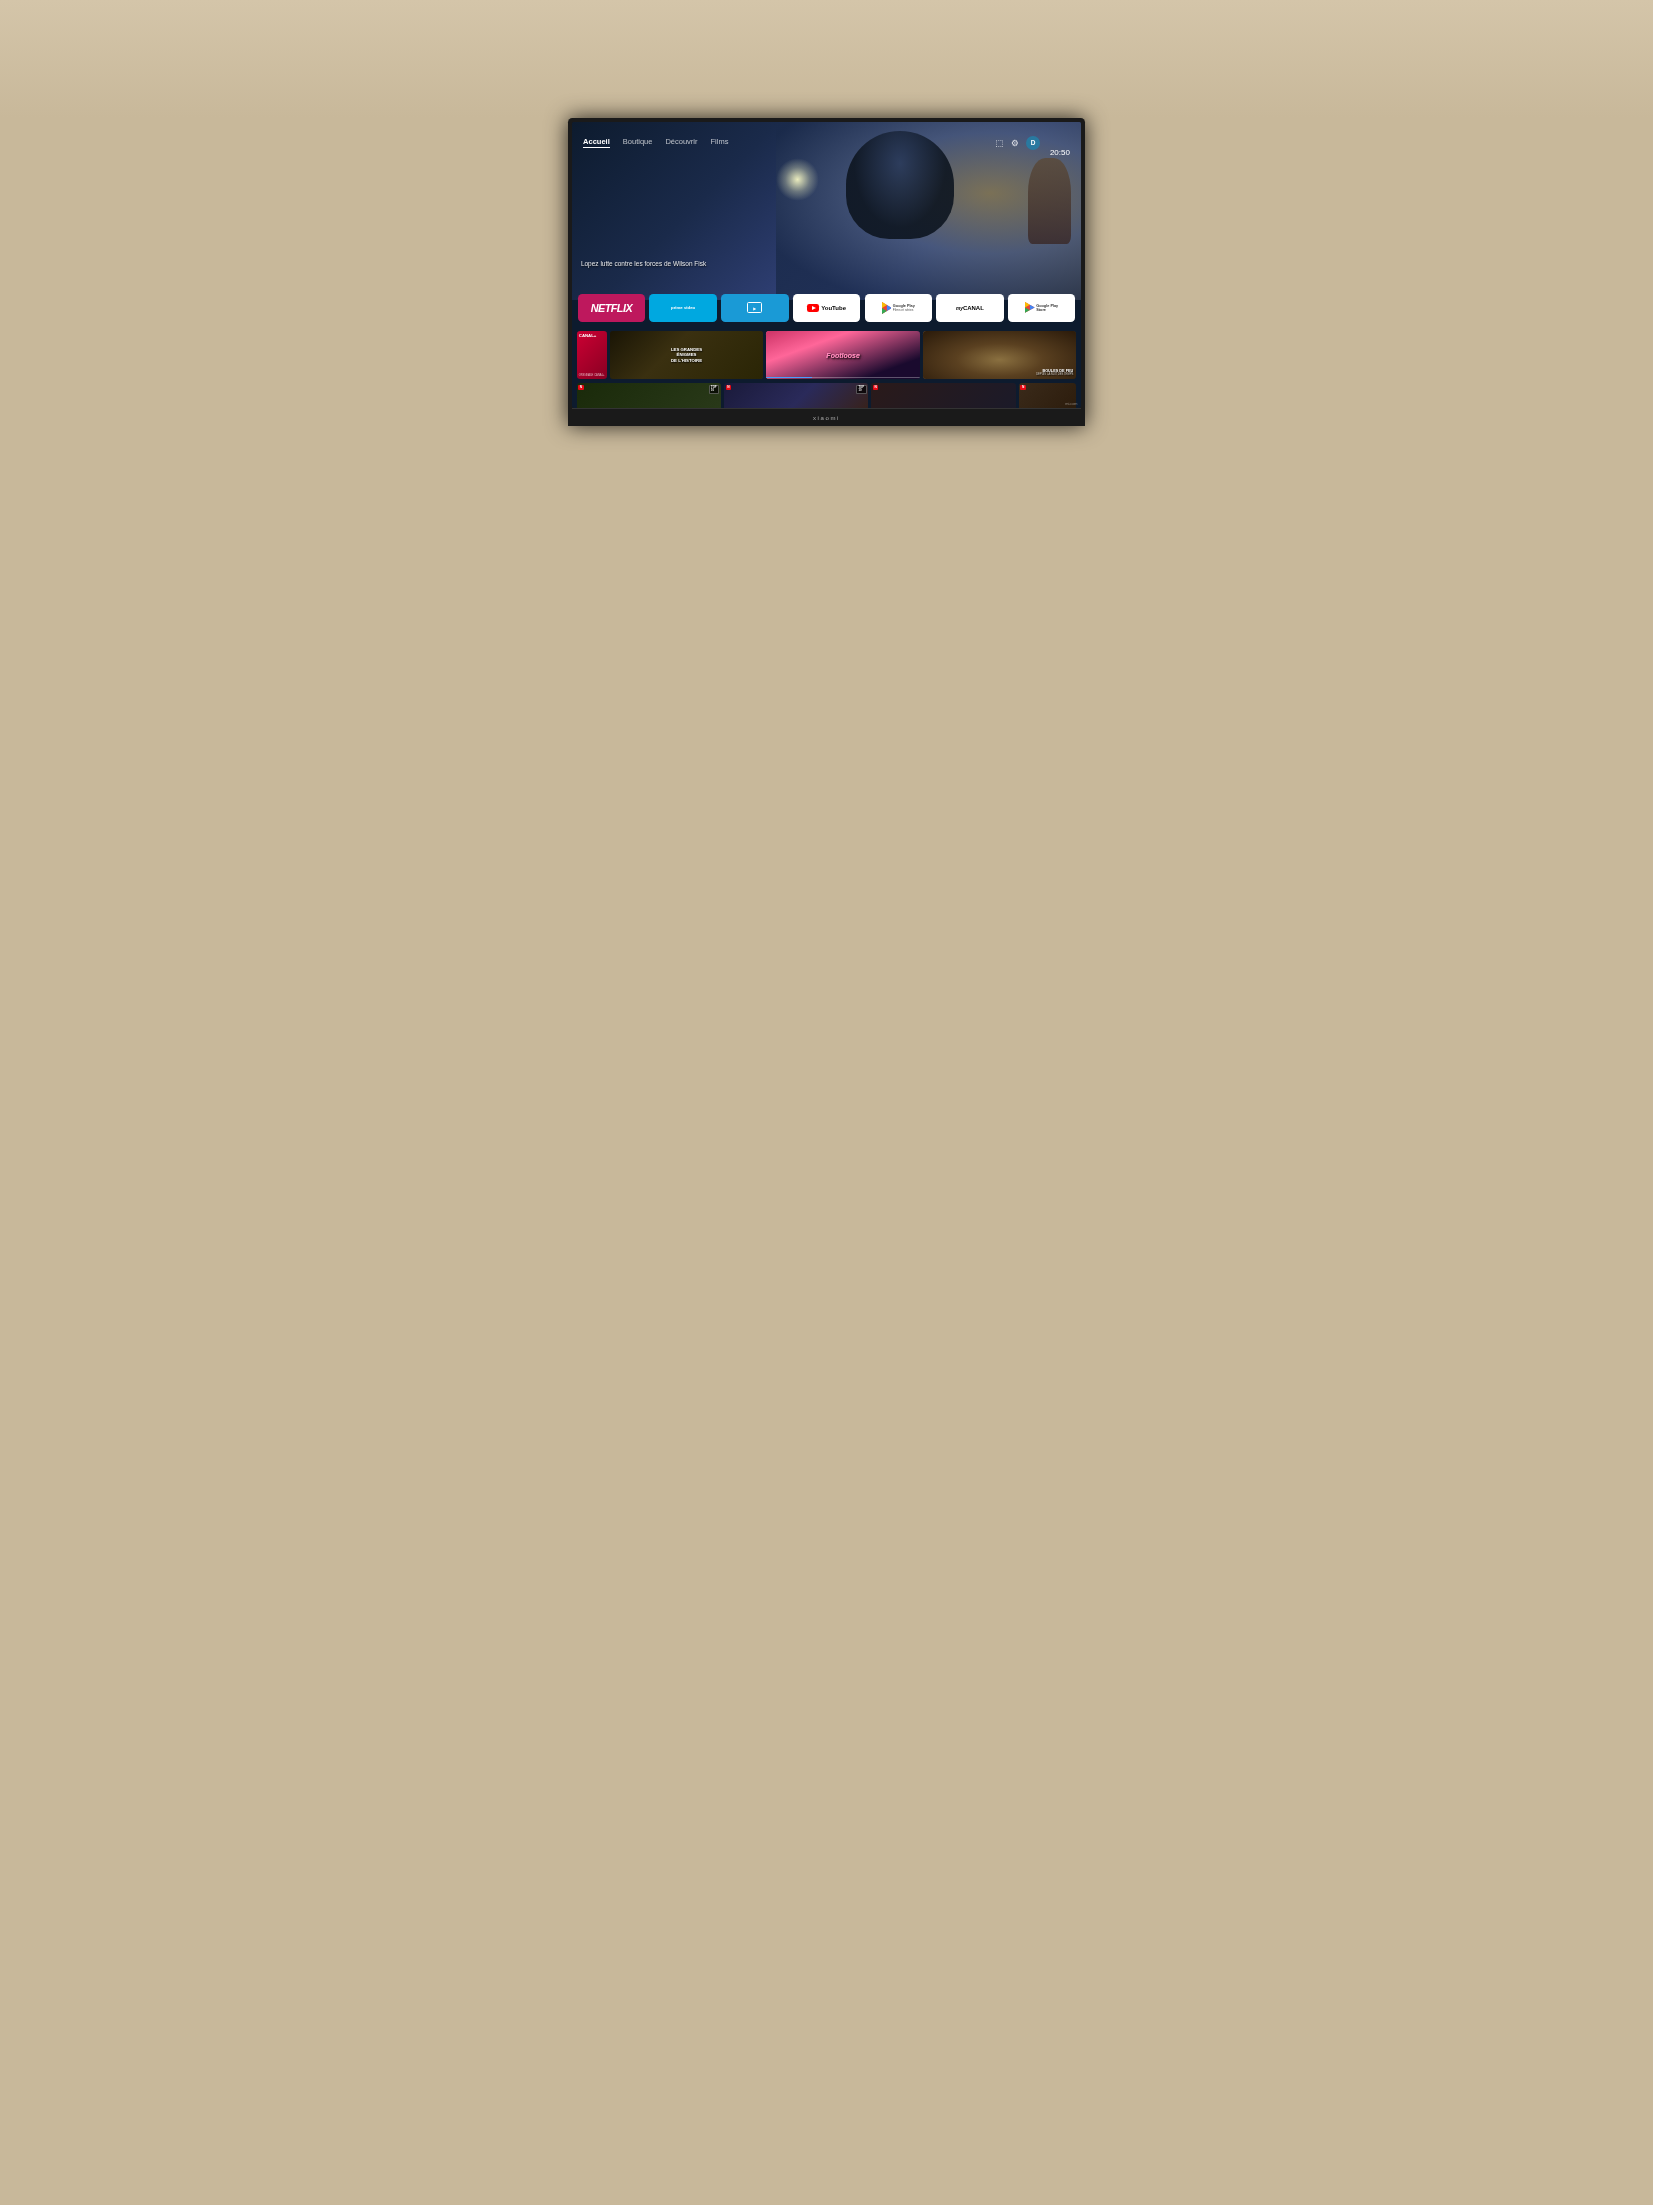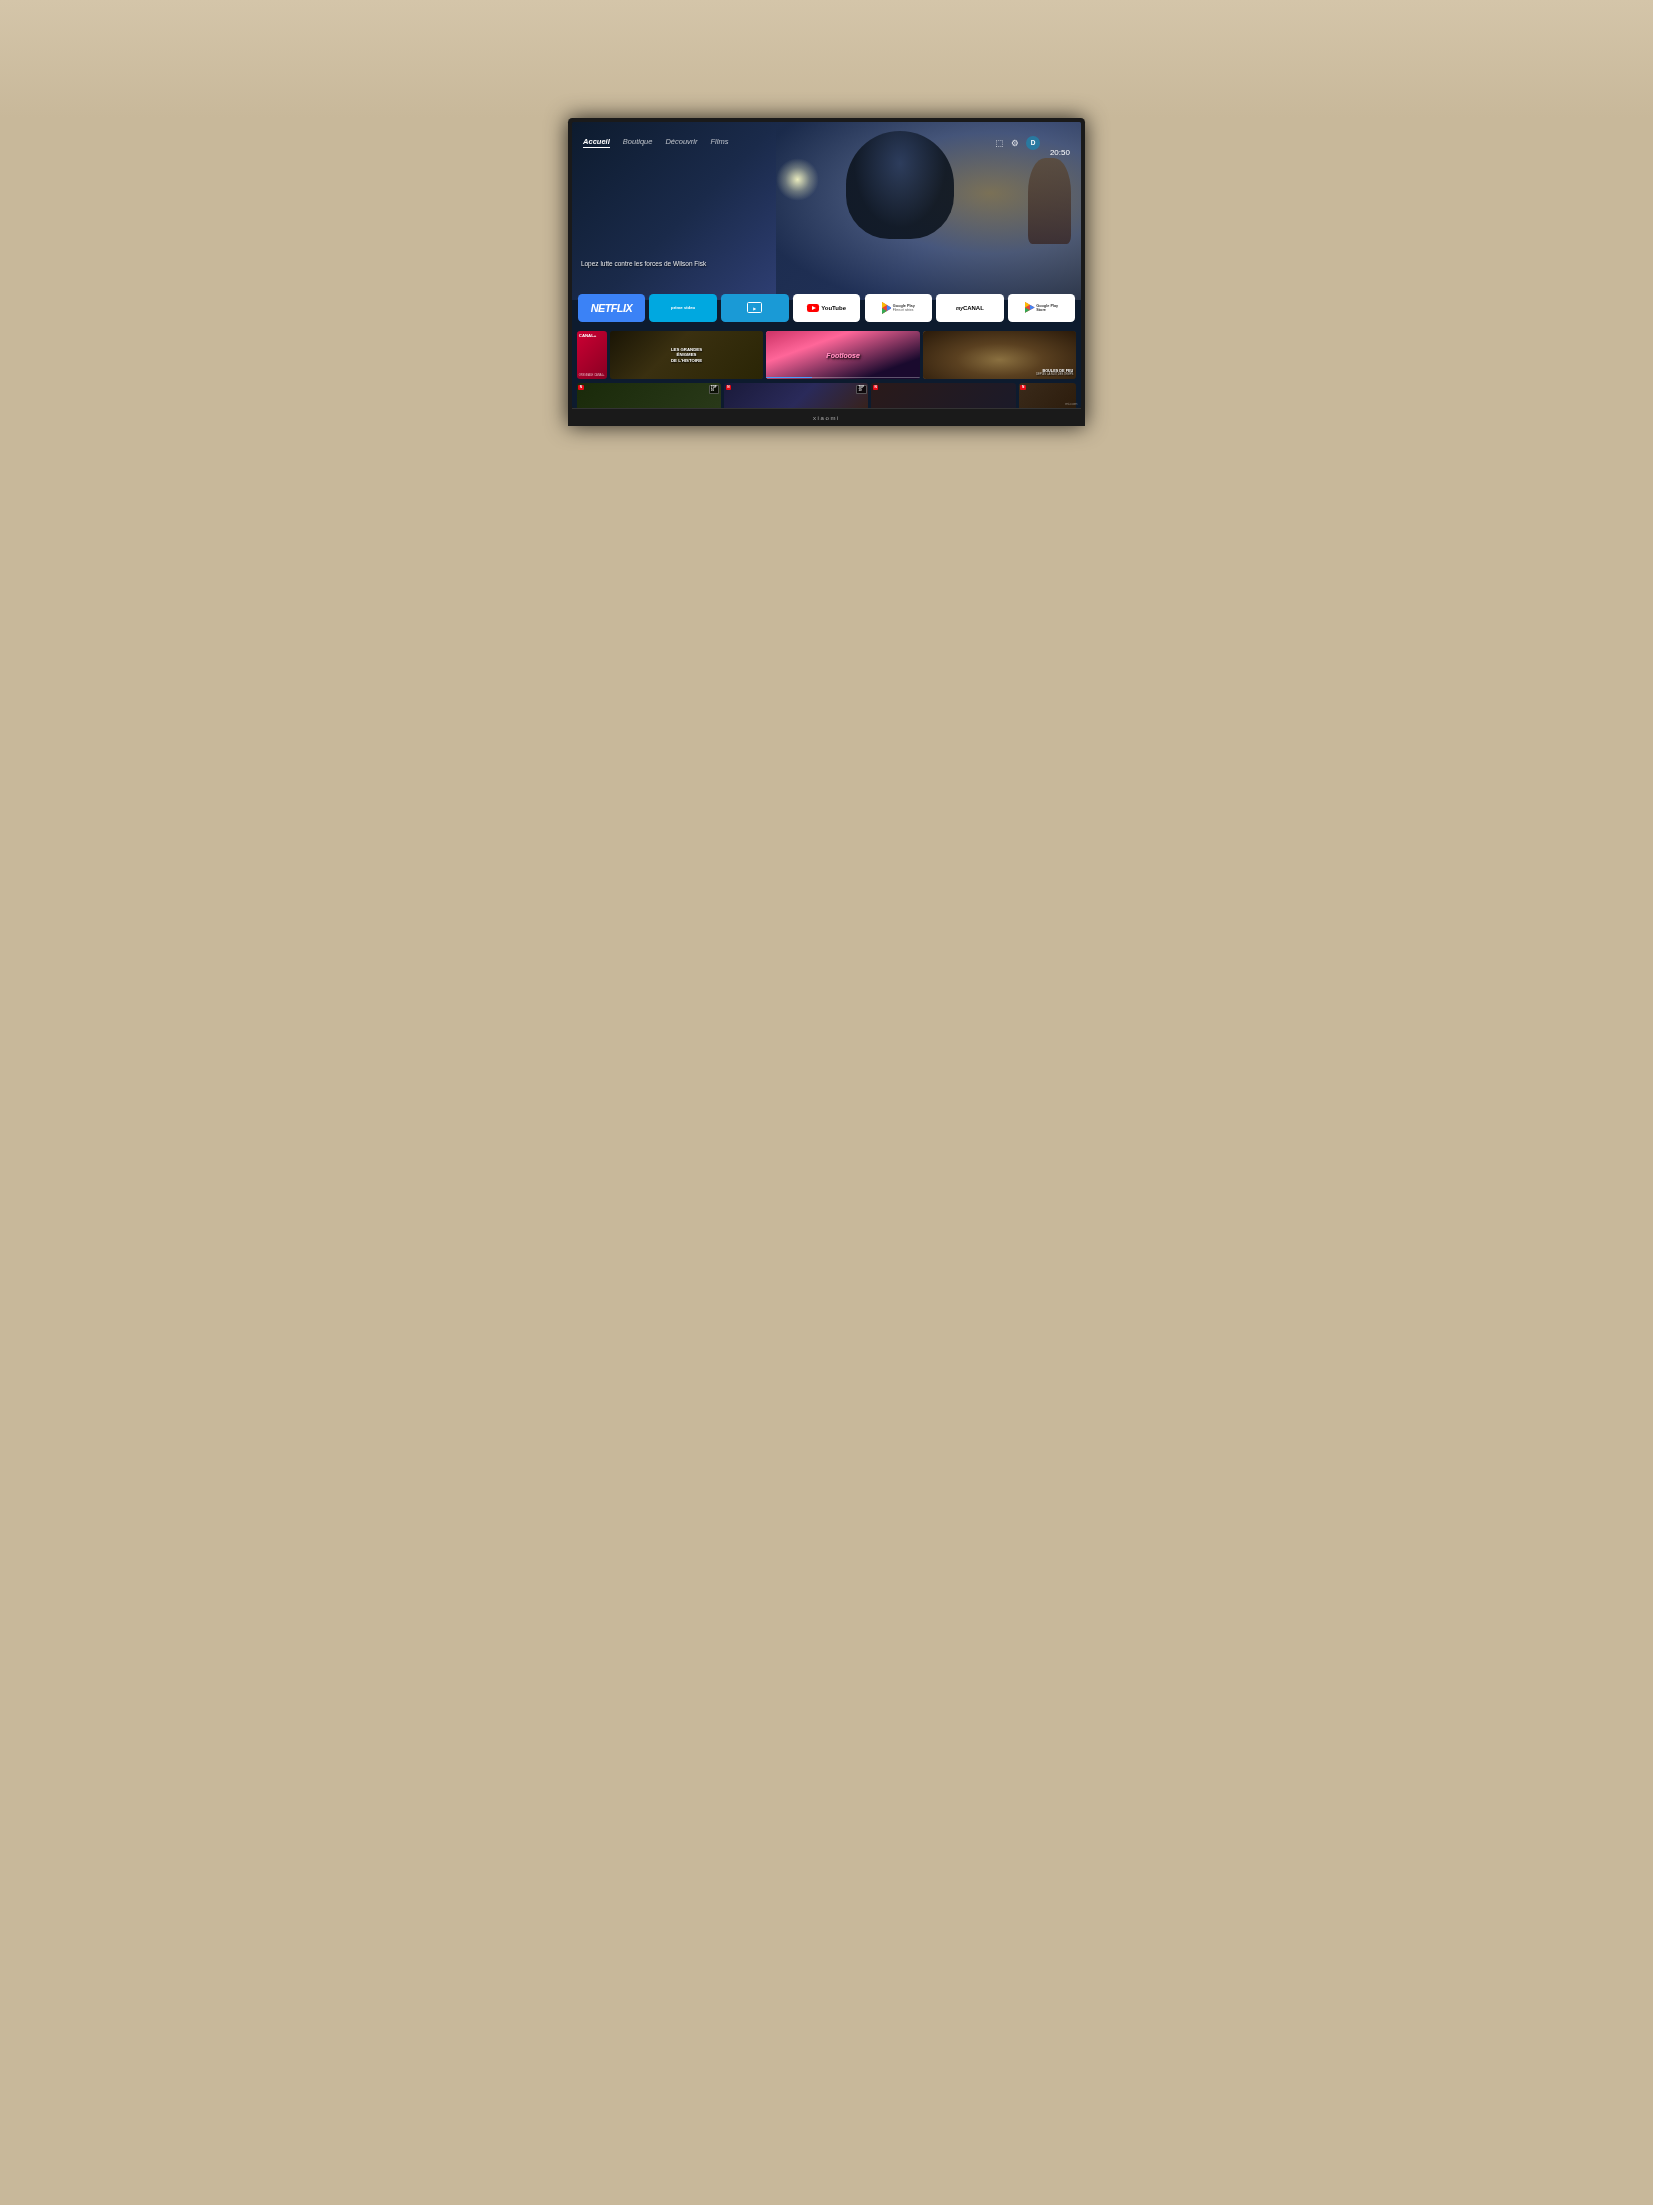--- a/index.html
+++ b/index.html
@@ -108,21 +108,20 @@
       flex: 1;
     }
 
     .nav-link {
       color: rgba(255,255,255,0.7);
       font-size: 7.5px;
       font-weight: 400;
       cursor: pointer;
       padding-bottom: 1.1px;
       white-space: nowrap;
-      font-style: italic;
     }
 
     .nav-link.active {
       color: #fff;
       font-weight: 600;
       border-bottom: 1.1px solid #fff;
     }
 
     .nav-icons {
       display: flex;
@@ -186,21 +185,21 @@
       border-radius: 4.3px;
       display: flex;
       align-items: center;
       justify-content: center;
       cursor: pointer;
       overflow: hidden;
       position: relative;
     }
 
     .app-netflix {
-      background: #3b82f6;
+      background: #be185d;
     }
 
     .app-prime {
       background: #00a8e0;
     }
 
     .app-tf1 {
       background: #1a9ad6;
     }
 

